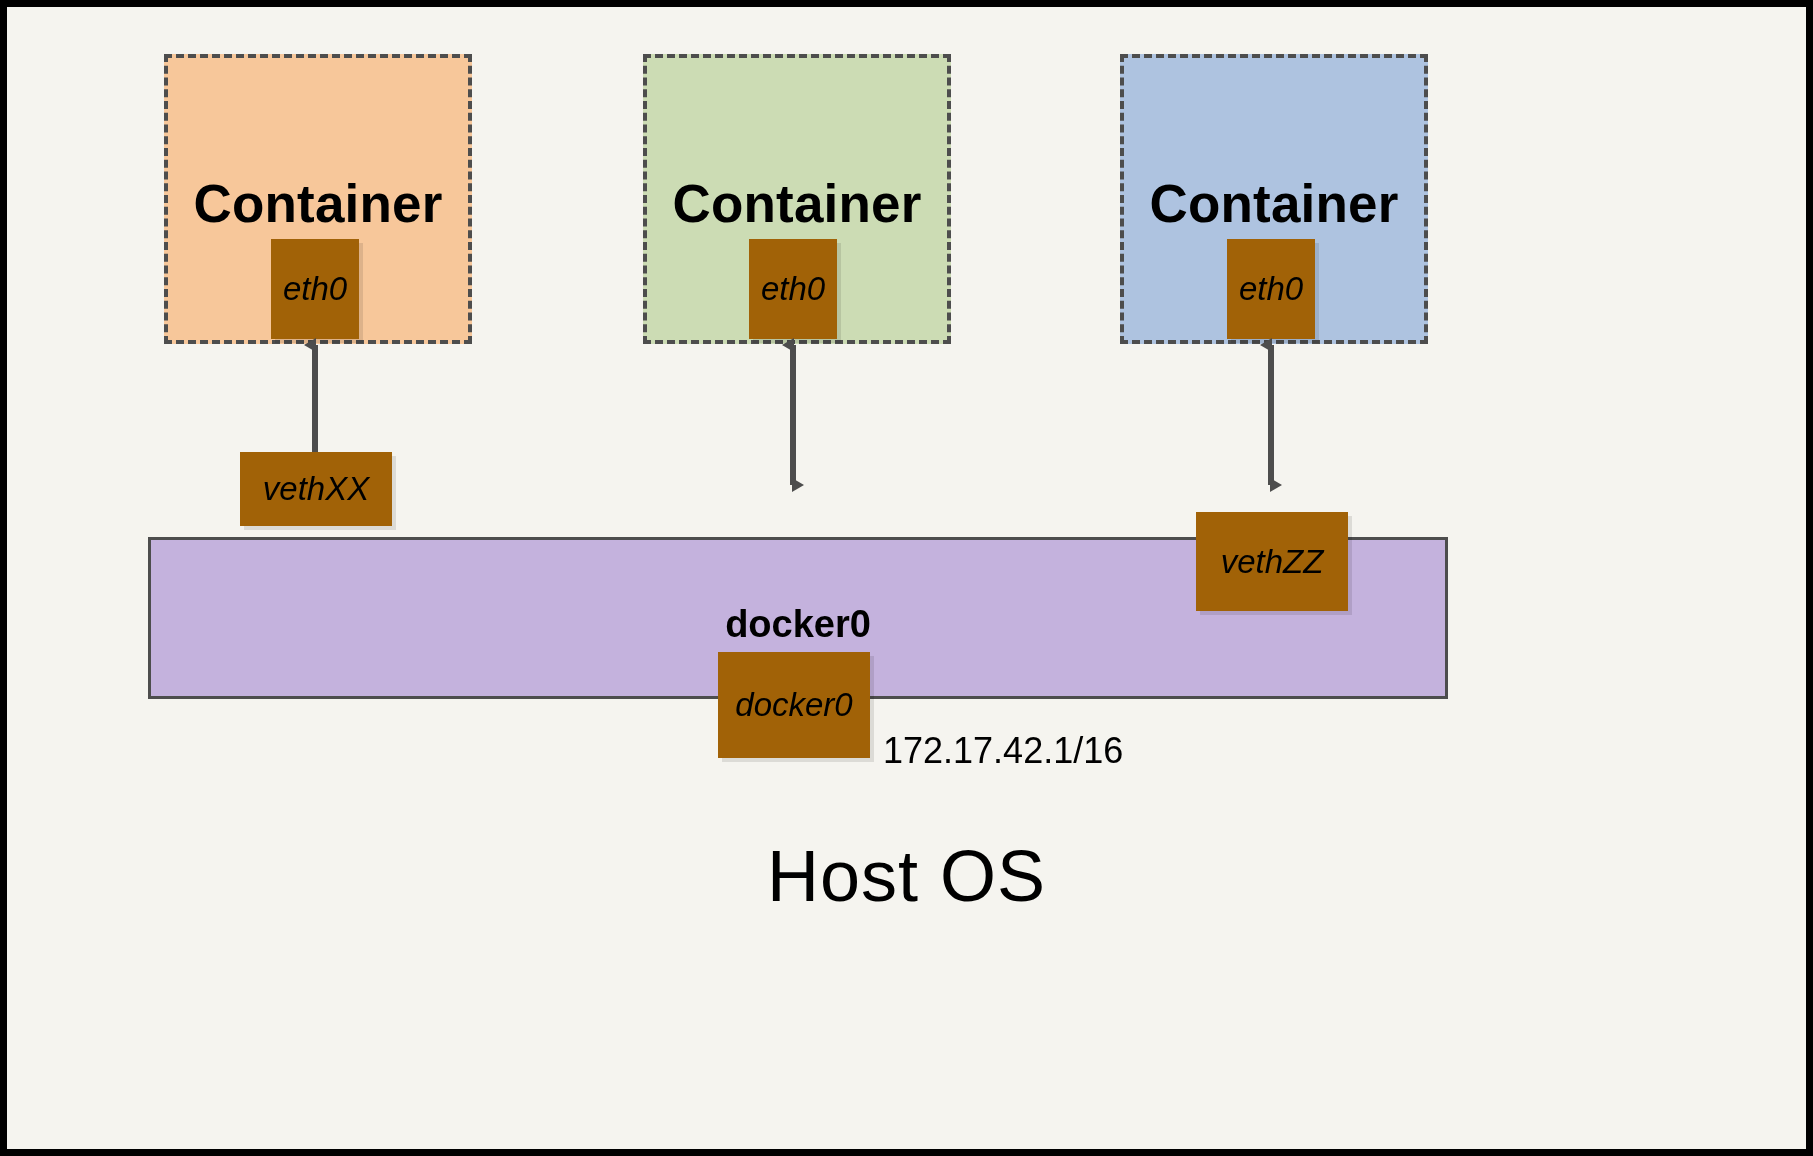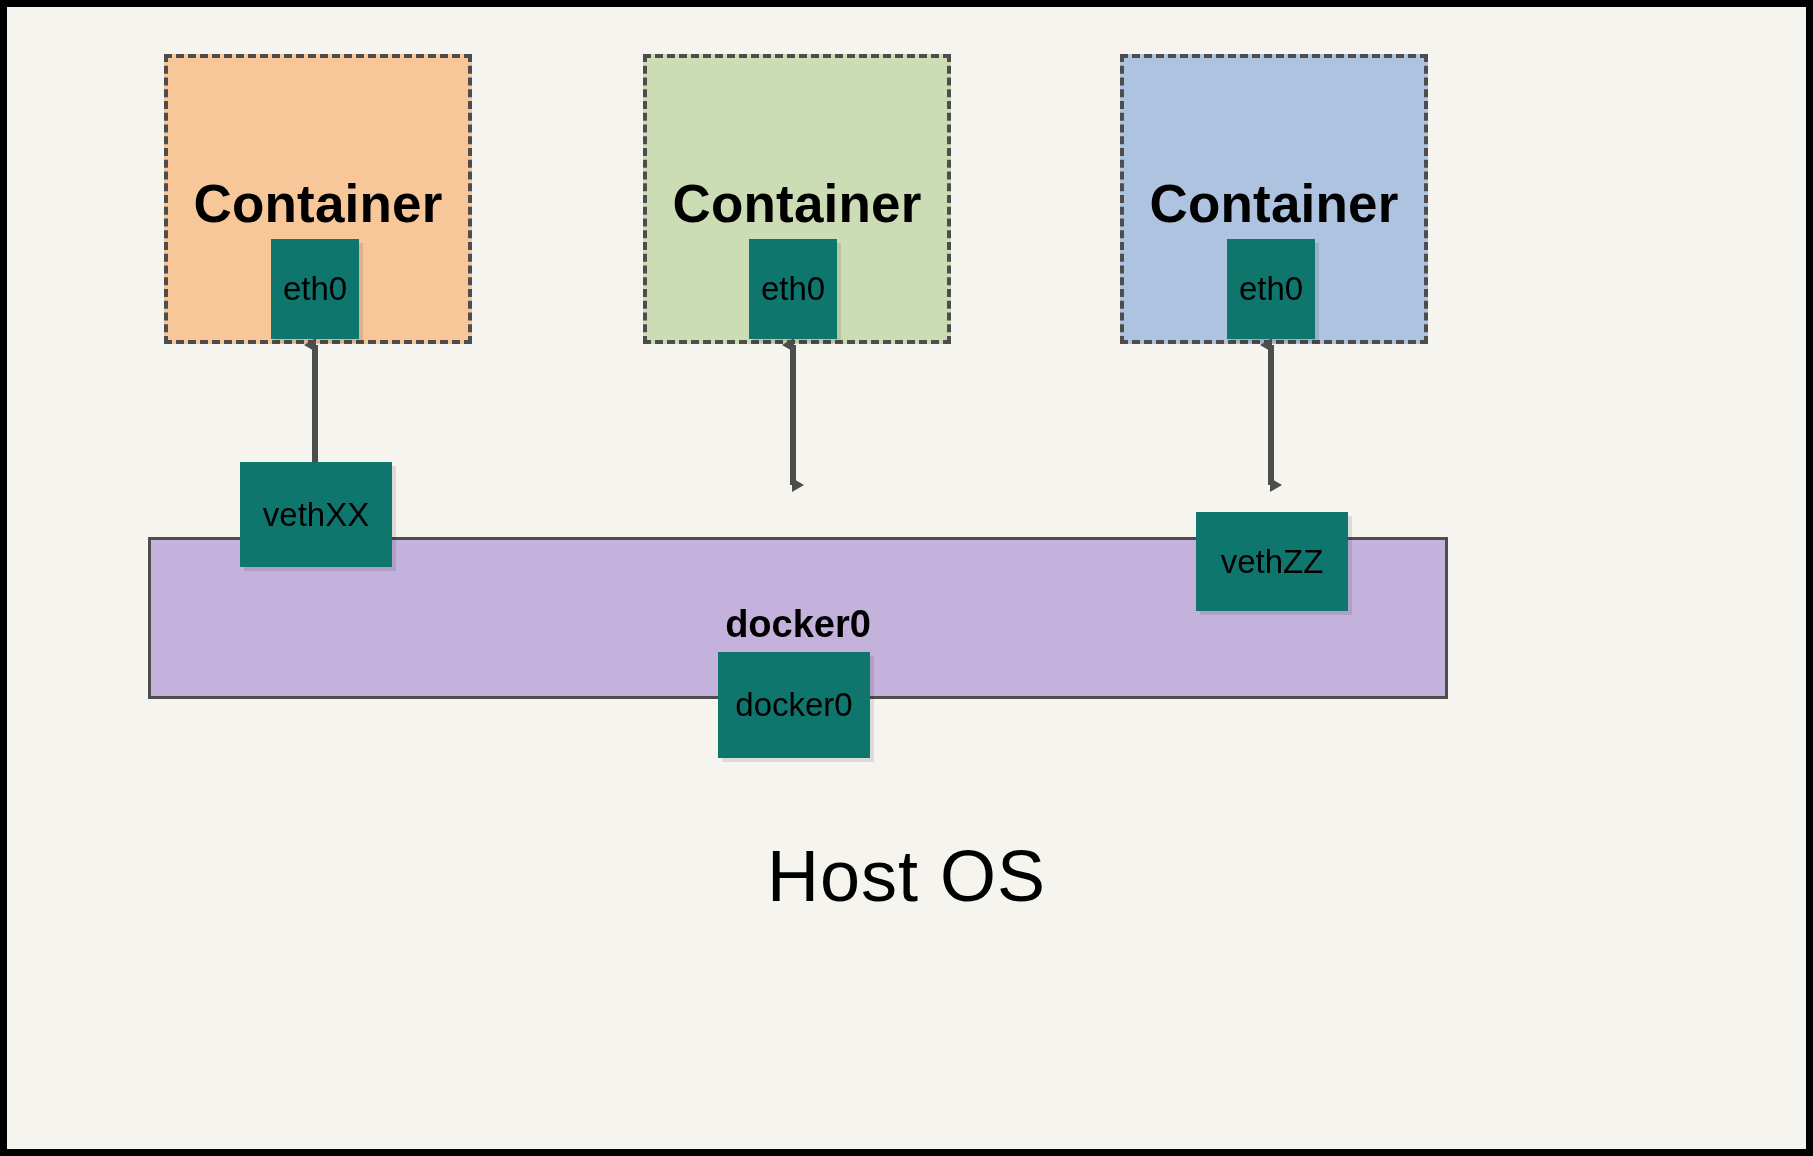--- a/index.html
+++ b/index.html
@@ -34,28 +34,29 @@
     text-align: center;
     font-weight: bold;
     font-size: 53px;
     color: #000000;
     letter-spacing: 0.2px;
   }
 
   
   .iface-box {
     position: absolute;
-    background: #0f766e;
+    background: #a16207;
     box-shadow: 4px 4px 0 0 rgba(0,0,0,0.10);
     display: flex;
     align-items: center;
     justify-content: center;
     font-size: 33px;
     color: #000000;
     box-sizing: border-box;
+    font-style: italic;
   }
 
   
   #docker0-bar {
     position: absolute;
     background: #c4b2dd;
     border: 3px solid #4d4d4d;
     box-sizing: border-box;
   }
   #docker0-bar-label {
@@ -136,27 +137,28 @@
   </svg>
 
   <svg class="arrow-svg" style="left:766px; top:336px; width:40px; height:144px;" viewBox="0 0 40 144">
     <line x1="20" y1="2" x2="20" y2="142" stroke="#4d4d4d" stroke-width="6" marker-start="url(#ah-up)" marker-end="url(#ah-down)"></line>
   </svg>
 
   <svg class="arrow-svg" style="left:1244px; top:336px; width:40px; height:144px;" viewBox="0 0 40 144">
     <line x1="20" y1="2" x2="20" y2="142" stroke="#4d4d4d" stroke-width="6" marker-start="url(#ah-up)" marker-end="url(#ah-down)"></line>
   </svg>
 
-  <div class="iface-box" style="left:233px; top:455px; width:152px; height:105px;">
+  <div class="iface-box" style="left:233px; top:445px; width:152px; height:74px;">
     <span>vethXX</span>
   </div>
   <div class="iface-box" style="left:1189px; top:473px; width:152px; height:99px;margin-top:32px;">
     <span>vethZZ</span>
   </div>
 
   <div class="iface-box" style="left:711px; top:645px; width:152px; height:106px;">
     <span>docker0</span>
   </div>
 
+  <div id="docker0-ip" style="left:876px; top:723px;">172.17.42.1/16</div>
 
   <div id="host-os-label" style="top:828px;">Host OS</div>
 
 </div>
 
 </body></html>

